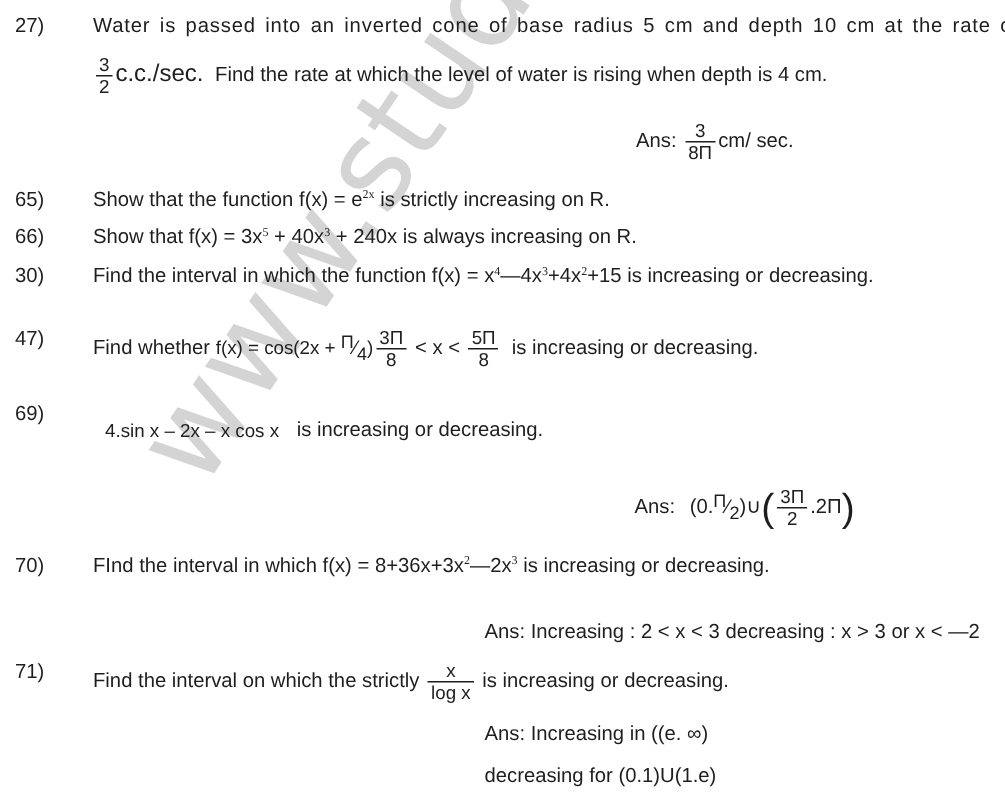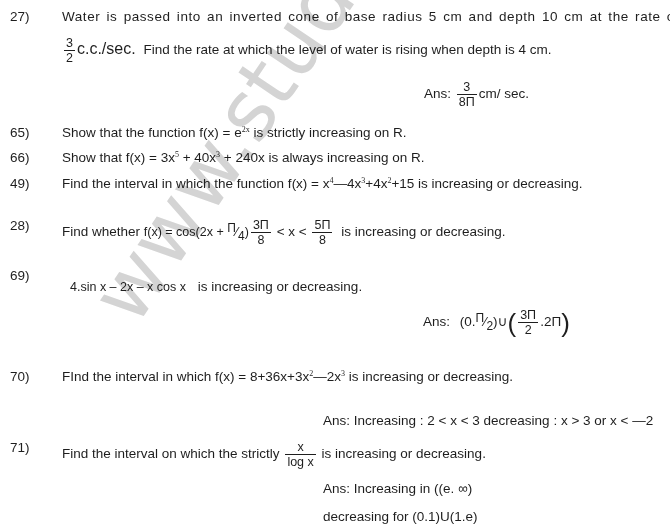--- a/index.html
+++ b/index.html
@@ -66,43 +66,43 @@
   <span class="num">65)</span>
   <span class="txt"><span>Show that the function f(x) = e</span><sup>2x</sup><span> is strictly increasing on R.</span></span>
 </div>
 
 <div class="q" style="top:150px;">
   <span class="num">66)</span>
   <span class="txt"><span>Show that f(x) = 3x</span><sup>5</sup><span> + 40x</span><sup>3</sup><span> + 240x is always increasing on R.</span></span>
 </div>
 
 <div class="q" style="top:176px;">
-  <span class="num">49)</span>
+  <span class="num">30)</span>
   <span class="txt"><span>Find the interval in which the function f(x) = x</span><sup>4</sup><span>—4x</span><sup>3</sup><span>+4x</span><sup>2</sup><span>+15 is increasing or decreasing.</span></span>
 </div>
 
 <div class="q" style="top:218px;">
-  <span class="num">28)</span>
+  <span class="num">47)</span>
   <span class="txt">
     <span>Find whether</span>
     <span style="font-size:12.5px;"><span>f(x) = cos</span><span>(2x + </span><span class="slashfrac"><span class="top">Π</span>⁄<span class="bot">4</span></span>)</span><span class="frac"><span class="n">3Π</span><span class="d">8</span></span>
     <span>&lt; x &lt;</span>
     <span class="frac"><span class="n">5Π</span><span class="d">8</span></span>
     <span style="margin-left:3px;">is increasing or decreasing.</span>
   </span>
 </div>
 
 <div class="q" style="top:268px;">
   <span class="num">69)</span>
   <span class="txt">
     <span class="frac" style="margin:12px 6px;"><span class="n">4.sin x – 2x – x cos x</span></span>
     <span>is increasing or decreasing.</span>
   </span>
 </div>
-<div class="ans" style="left:423px; top:308px;">
+<div class="ans" style="left:423px; top:324px;">
   <span>Ans:</span>
   <span style="margin-left:6px;">(0.</span><span class="slashfrac"><span class="top">Π</span>⁄<span class="bot">2</span></span><span>)</span><span>∪</span><span class="big-paren">(</span><span class="frac"><span class="n">3Π</span><span class="d">2</span></span><span>.2Π</span><span class="big-paren">)</span>
 </div>
 
 <div class="q" style="top:369px;">
   <span class="num">70)</span>
   <span class="txt"><span>FInd the interval in which f(x) = 8+36x+3x</span><sup>2</sup><span>—2x</span><sup>3</sup><span> is increasing or decreasing.</span></span>
 </div>
 <div class="ans" style="left:323px; top:413px;">Ans: Increasing : 2 &lt; x &lt; 3 decreasing : x &gt; 3 or x &lt; —2</div>
 

